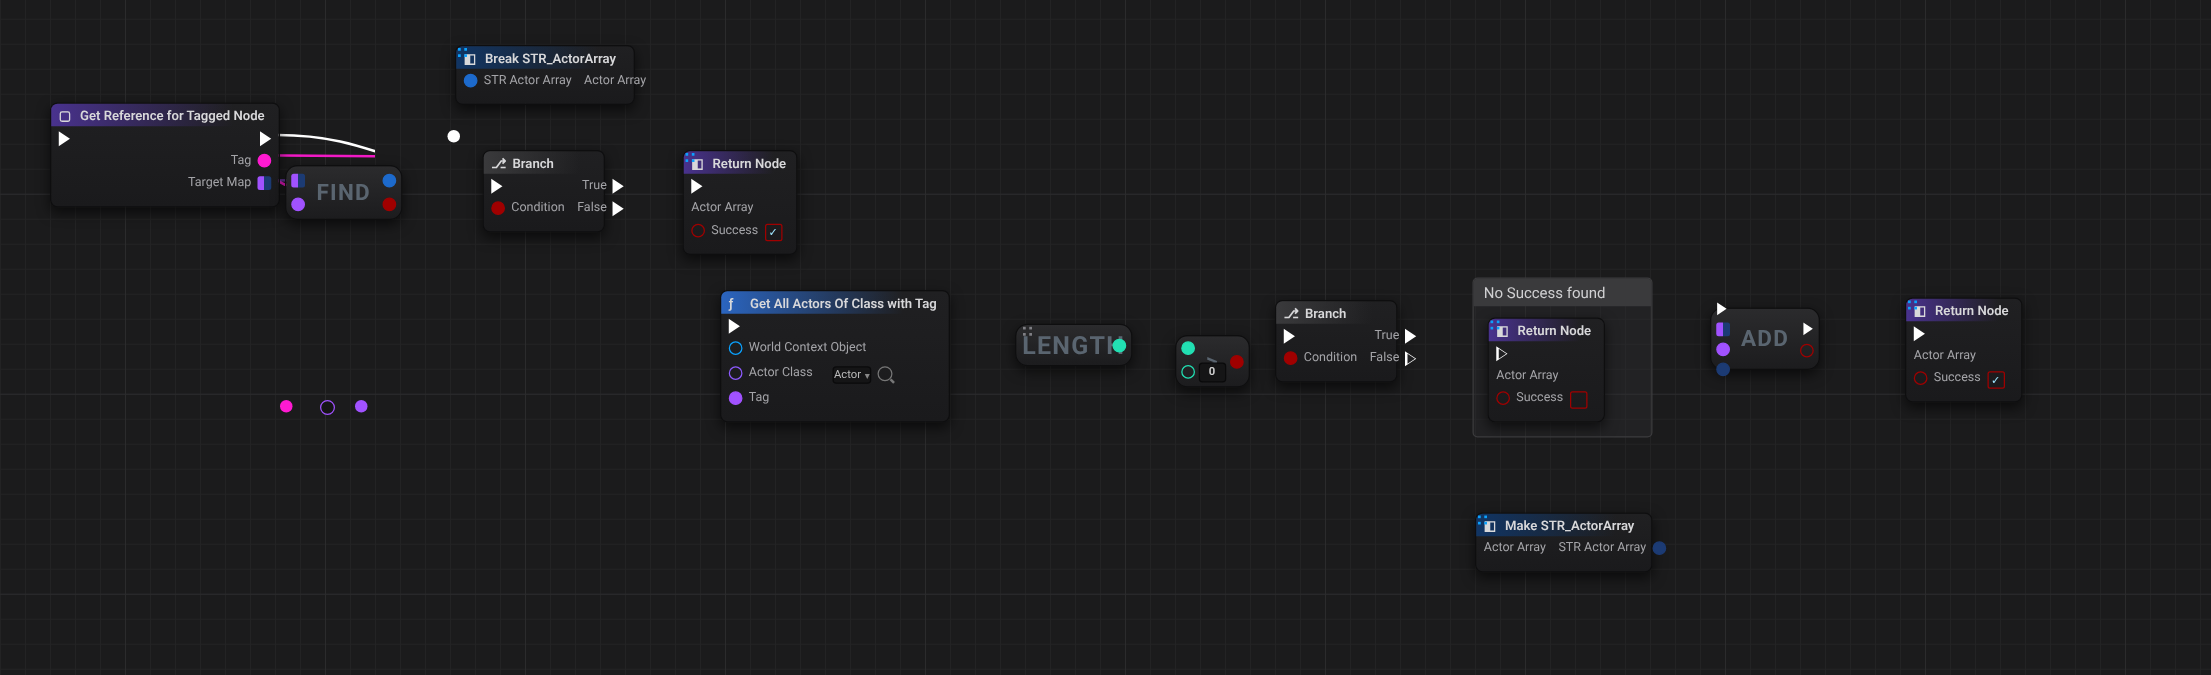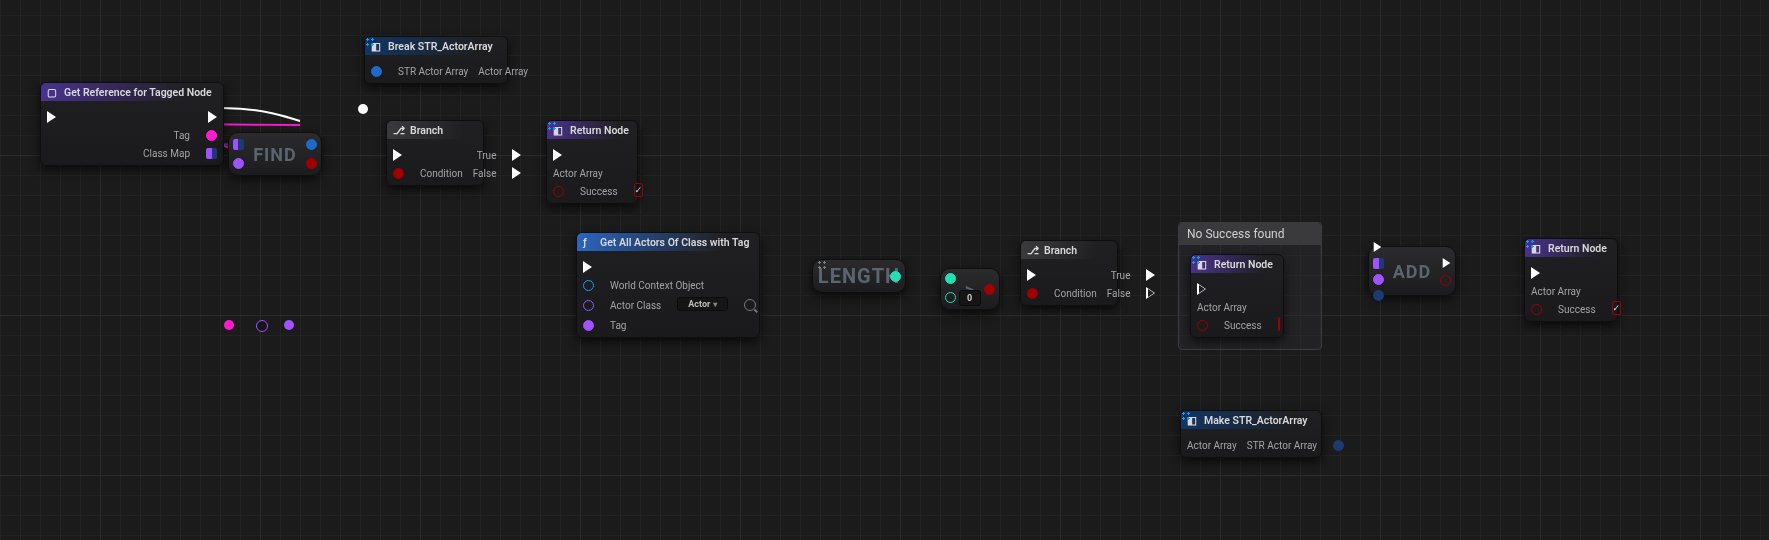--- a/index.html
+++ b/index.html
@@ -57,21 +57,21 @@
     border-radius:6px;
     box-shadow:0 4px 10px rgba(0,0,0,0.6);
   }
   .node .header{
     height:18px;display:flex;align-items:center;gap:5px;
     padding:0 6px;border-radius:5px 5px 0 0;
     background:linear-gradient(to right,var(--hc,#444),rgba(0,0,0,0) 80%);
     font-size:10.5px;font-weight:600;
   }
   .node .body{padding:4px 6px 6px 6px;}
-  .row{display:flex;align-items:flex-end;height:18px;gap:16px;}
+  .row{display:flex;align-items:flex-start;height:18px;gap:5px;}
   .side{display:flex;flex-direction:column;}
   .cols{display:flex;justify-content:space-between;gap:10px;}
   .pin{width:9px;height:9px;border-radius:50%;border:1.5px solid var(--pc);background:var(--pf,transparent);display:inline-block;flex:0 0 auto;}
   .pin.filled{background:var(--pc);}
   .pin.grid{border-radius:2px;border:none;width:10px;height:10px;
     background:
       radial-gradient(var(--pc) 1px,transparent 1.3px) 0 0/5px 5px,
       transparent;}
   .exec{width:0;height:0;border-top:6px solid transparent;border-bottom:6px solid transparent;border-left:9px solid #fff;display:inline-block;filter:drop-shadow(0 0 0 #000);}
   .exec.hollow{border-left-color:transparent;position:relative;}
@@ -99,21 +99,21 @@
 
   .reroute{position:absolute;width:10px;height:10px;border-radius:50%;}
 
   .comment{
     position:absolute;border:1px solid #3c3c3e;background:rgba(50,50,52,0.35);
     border-radius:4px;
   }
   .comment .chead{height:22px;background:#3a3a3c;border-radius:3px 3px 0 0;
     display:flex;align-items:center;padding:0 8px;font-size:12px;color:#d0d0d2;}
 
-  .selbox{display:inline-flex;align-items:center;gap:3px;background:#151516;border:1px solid #0a0a0b;border-radius:3px;padding:1px 10px;font-size:9px;color:#bbb;font-weight:bold;}
+  .selbox{display:inline-flex;align-items:center;gap:3px;background:#151516;border:1px solid #0a0a0b;border-radius:3px;padding:1px 0;font-size:9px;color:#bbb;}
   .selbox .dd{font-size:8px;color:#888;}
   .mag{width:10px;height:10px;border:1.5px solid #777;border-radius:50%;position:relative;display:inline-block;}
   .mag::after{content:"";position:absolute;width:4px;height:1.5px;background:#777;right:-3px;bottom:-1px;transform:rotate(45deg);}
   .pin.map{width:11px;height:11px;border:none;border-radius:2px;
     background:linear-gradient(to right,var(--pin-name) 50%,#1c3b74 50%);
   }
   .numbox{min-width:14px;height:14px;padding:0 3px;border:1px solid #0a0a0b;background:#151516;border-radius:3px;font-size:9px;color:#ccc;display:inline-flex;align-items:center;justify-content:center;}
 </style>
 </head>
 <body>
@@ -186,21 +186,21 @@
     </div>
     <div class="side" style="align-items:flex-end;">
       <div class="row">
           <span class="exec"></span>
         </div>
       <div class="row">
           <span class="lbl right">Tag</span>
         <span class="pin filled" style="--pc:var(--pin-map);"></span>
         </div>
       <div class="row">
-          <span class="lbl right">Class Map</span>
+          <span class="lbl right">Target Map</span>
         <span class="pin map"></span>
         </div>
     </div>
   </div>
 </div>
 
 <div class="compact" style="left:228px;top:132px;width:92px;height:42px;font-size:18px;">
   <span>FIND</span>
   <div class="pins-l">
     <span class="pin map"></span>

